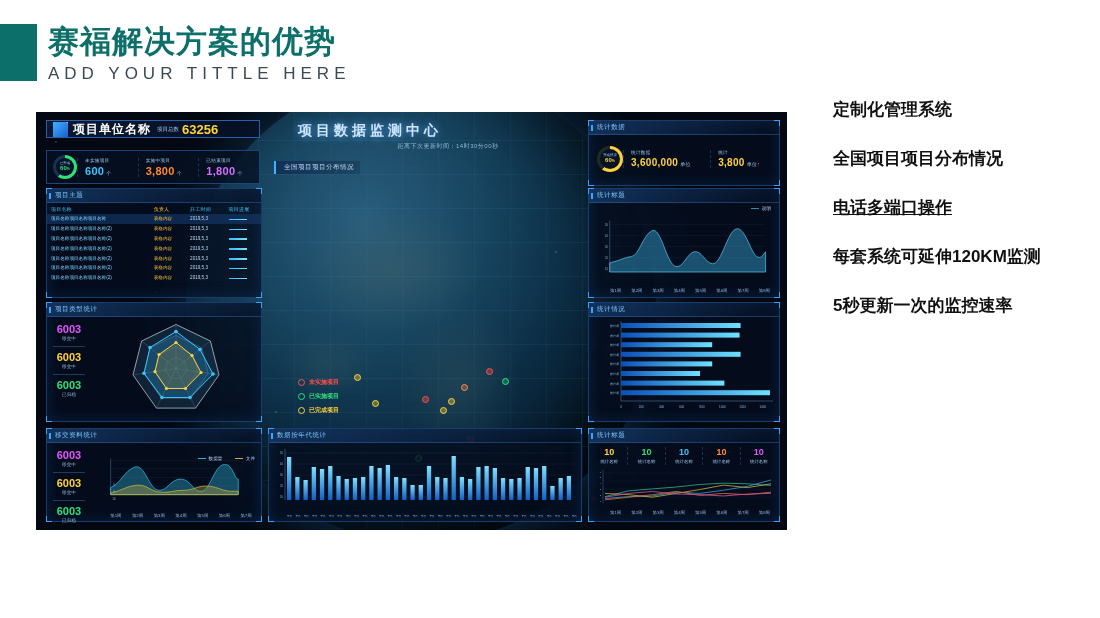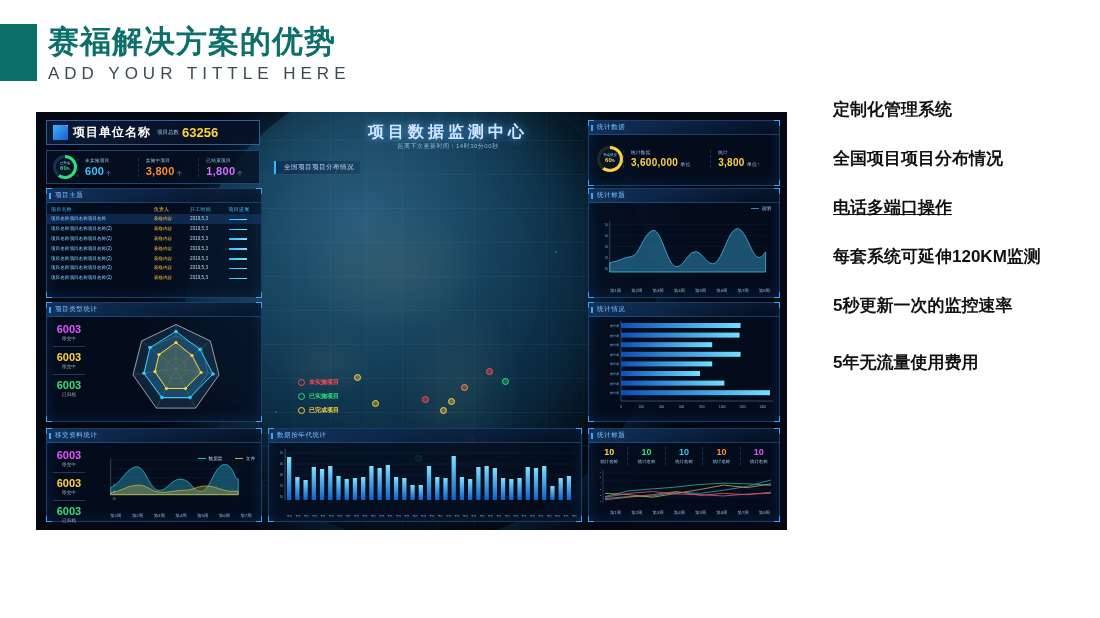--- a/index.html
+++ b/index.html
@@ -34,38 +34,38 @@
       radial-gradient(1px 1px at 20px 30px,#9fd6ff,transparent),
       radial-gradient(1px 1px at 120px 180px,#cfe8ff,transparent),
       radial-gradient(1px 1px at 300px 60px,#9fd6ff,transparent),
       radial-gradient(1px 1px at 520px 140px,#cfe8ff,transparent),
       radial-gradient(1px 1px at 640px 320px,#9fd6ff,transparent),
       radial-gradient(1px 1px at 420px 380px,#cfe8ff,transparent),
       radial-gradient(1px 1px at 700px 60px,#9fd6ff,transparent),
       radial-gradient(1px 1px at 240px 300px,#cfe8ff,transparent);}
 
   
-  .ctr-title{position:absolute;left:262px;top:10px;width:300px;text-align:center;color:#cfe6ff;font-size:16px;font-weight:bold;letter-spacing:4px;text-shadow:0 0 8px rgba(90,170,255,.9);}
+  .ctr-title{position:absolute;left:262px;top:10px;width:300px;color:#cfe6ff;font-size:14px;font-weight:bold;letter-spacing:4px;text-shadow:0 0 8px rgba(90,170,255,.9);}
   .ctr-sub{position:absolute;left:262px;top:30px;width:300px;text-align:center;color:#8fb6d8;font-size:6px;letter-spacing:.5px;}
   .map-badge{position:absolute;left:238px;top:49px;height:13px;padding:0 6px 0 8px;display:flex;align-items:center;
     background:linear-gradient(90deg,rgba(18,48,86,.95),rgba(12,30,56,.25));border-left:2px solid #35b6ff;color:#bcd9f4;font-size:6.5px;letter-spacing:.5px;}
 
   
   .panel{position:absolute;background:rgba(5,14,30,.82);border:1px solid #1b3c6b;box-shadow:inset 0 0 14px rgba(20,70,130,.35);}
   .panel-hd{position:relative;height:13px;display:flex;align-items:center;padding-left:8px;color:#7fc3ff;font-size:6.5px;letter-spacing:.6px;
     background:linear-gradient(90deg,rgba(20,55,100,.85),rgba(8,22,44,.2));border-bottom:1px solid rgba(45,110,180,.45);}
   .panel-hd:before{content:"";position:absolute;left:2px;top:3.5px;width:2px;height:6px;background:#37a8ff;}
   .corner{position:absolute;width:5px;height:5px;border:1px solid #3da0ff;}
   .c-tl{left:-1px;top:-1px;border-right:none;border-bottom:none;}
   .c-tr{right:-1px;top:-1px;border-left:none;border-bottom:none;}
   .c-bl{left:-1px;bottom:-1px;border-right:none;border-top:none;}
   .c-br{right:-1px;bottom:-1px;border-left:none;border-top:none;}
 
   
-  .logobar{position:absolute;left:10px;top:8px;width:214px;height:25px;border:1px solid #2b5fa8;background:linear-gradient(90deg,rgba(10,26,54,.95),rgba(6,16,36,.8));display:flex;align-items:center;padding-left:6px;box-sizing:border-box;}
+  .logobar{position:absolute;left:10px;top:8px;width:214px;height:18px;border:1px solid #2b5fa8;background:linear-gradient(90deg,rgba(10,26,54,.95),rgba(6,16,36,.8));display:flex;align-items:center;padding-left:6px;box-sizing:border-box;}
   .logo-mark{width:15px;height:15px;background:linear-gradient(135deg,#3fb0ff,#1a5fd0);position:relative;overflow:hidden;flex:none;}
   .logo-mark:after{content:"";position:absolute;left:3px;top:-2px;width:14px;height:14px;border-radius:50%;border:2.5px solid #ffffff;border-color:#fff transparent transparent transparent;transform:rotate(35deg);}
   .logo-title{color:#fff;font-size:12px;font-weight:bold;letter-spacing:1px;margin-left:5px;}
   .logo-sublabel{color:#9fc4e8;font-size:5.5px;margin-left:6px;}
   .logo-num{color:#ffd23a;font-size:13px;font-weight:bold;margin-left:3px;}
 
   
   .kpibar{position:absolute;left:10px;top:38px;width:214px;height:34px;border:1px solid #1d4378;background:rgba(5,16,34,.8);display:flex;align-items:center;box-sizing:border-box;}
   .gauge{width:24px;height:24px;border-radius:50%;margin-left:6px;flex:none;
     background:conic-gradient(#2fe07a 0 60%, rgba(40,80,120,.55) 60% 100%);display:flex;align-items:center;justify-content:center;}
@@ -125,21 +125,20 @@
 </div>
 
 <div class="bullets">
   <div class="bullet">定制化管理系统</div>
   <div class="bullet">全国项目项目分布情况</div>
   <div style="margin-bottom:26px;">
     <div class="bullet" style="margin-bottom:0;text-decoration:underline;">电话多端口操作</div>
   </div>
   <div class="bullet">每套系统可延伸120KM监测</div>
   <div class="bullet" style="margin-bottom:34px;">5秒更新一次的监控速率</div>
-  <div class="bullet" style="margin-bottom:30px;">5年无流量使用费用</div>
 </div>
 
 <div class="dash">
 
   <div class="globe-bg">
     <div class="globe-land"></div>
     <div class="globe-grid"></div>
   </div>
   <div class="stars"></div>
 

